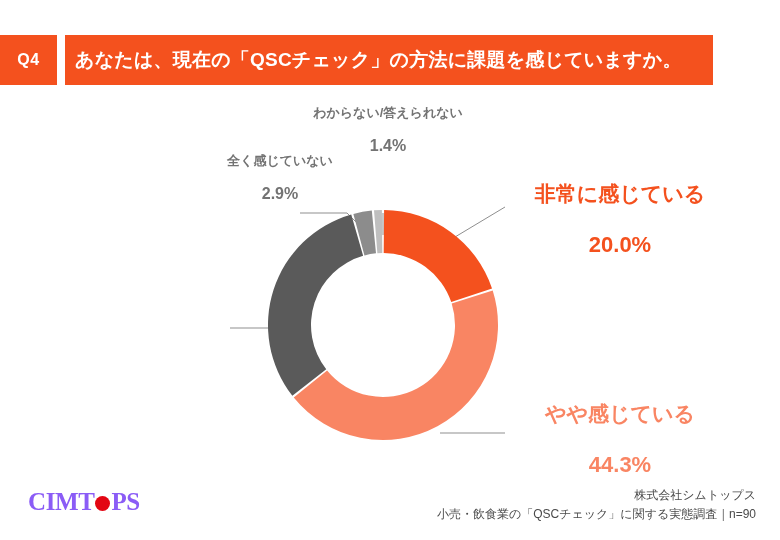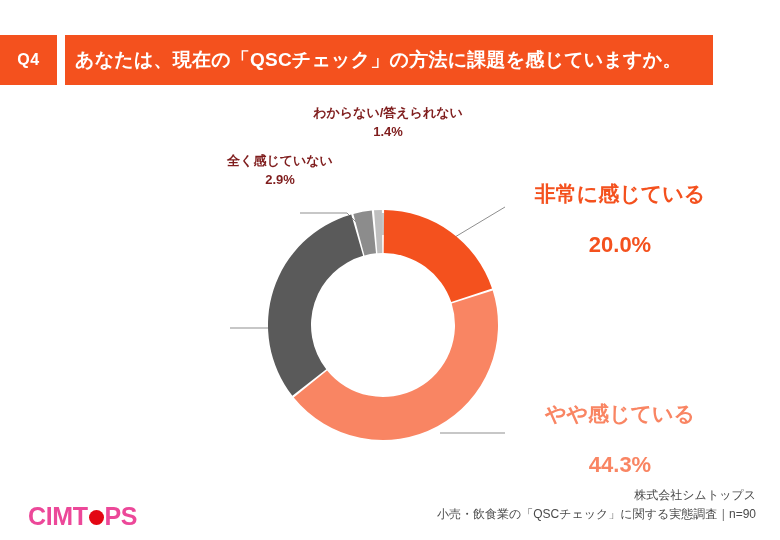--- a/index.html
+++ b/index.html
@@ -85,24 +85,24 @@
   .label .lbl-name {
     display: block;
     font-weight: bold;
   }
   .label .lbl-val {
     display: block;
     font-weight: bold;
   }
 
   .label-dark {
-    color: #7f1d1d;
+    color: #737373;
   }
   .label-dark .lbl-name { font-size: 13px; }
-  .label-dark .lbl-val  { font-size: 13px; margin-top: 2px; }
+  .label-dark .lbl-val  { font-size: 16px; margin-top: 14px; }
 
   .label-accent .lbl-name { font-size: 21px; }
   .label-accent .lbl-val  { font-size: 22px; margin-top: 22px; }
 
   #label-unknown   { left: 283px; top: 104px; width: 210px; }
   #label-notatall  { left: 180px; top: 152px; width: 200px; }
   #label-notmuch   { left: 58px;  top: 283px; width: 210px; }
   #label-strongly  { left: 500px; top: 180px; width: 240px; color: #F4511E; }
   #label-somewhat  { left: 500px; top: 400px; width: 240px; color: #F98563; }
 
@@ -110,27 +110,28 @@
   .footer {
     position: absolute;
     left: 0;
     top: 476px;
     width: 780px;
     height: 64px;
   }
   .logo {
     position: absolute;
     left: 28px;
-    top: 26px;
+    top: 12px;
     display: flex;
     align-items: center;
     font-size: 25px;
     font-weight: bold;
     letter-spacing: -0.4px;
-    color: #ec4899;
+    color: #8b5cf6;
+    font-family: Liberation Serif, serif;
   }
   .logo .logo-dot {
     display: inline-block;
     width: 15px;
     height: 15px;
     border-radius: 50%;
     background: #E30613;
     margin: 0 1px;
     position: relative;
     top: 1px;

